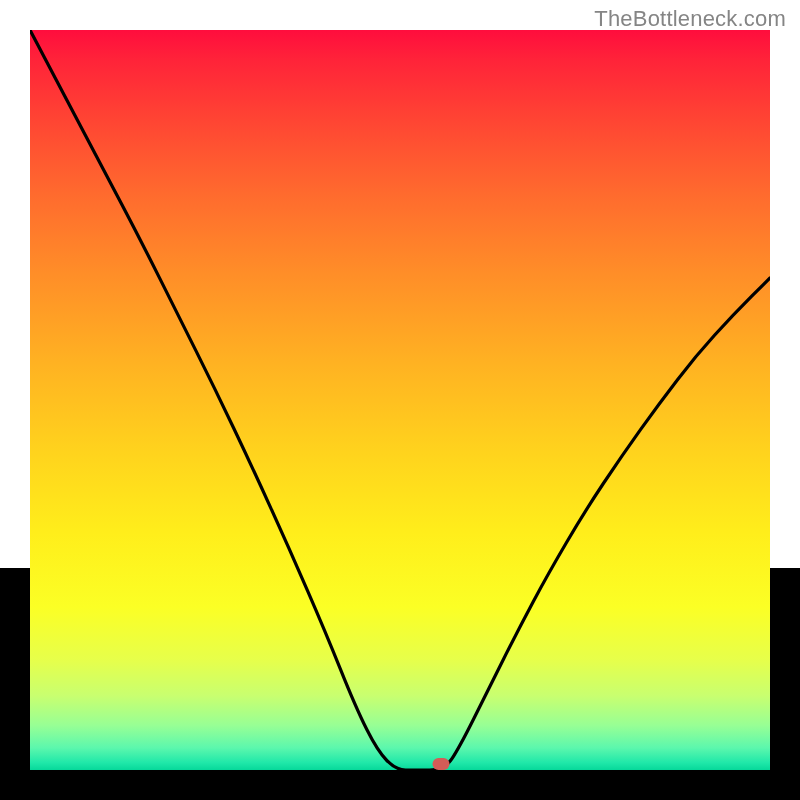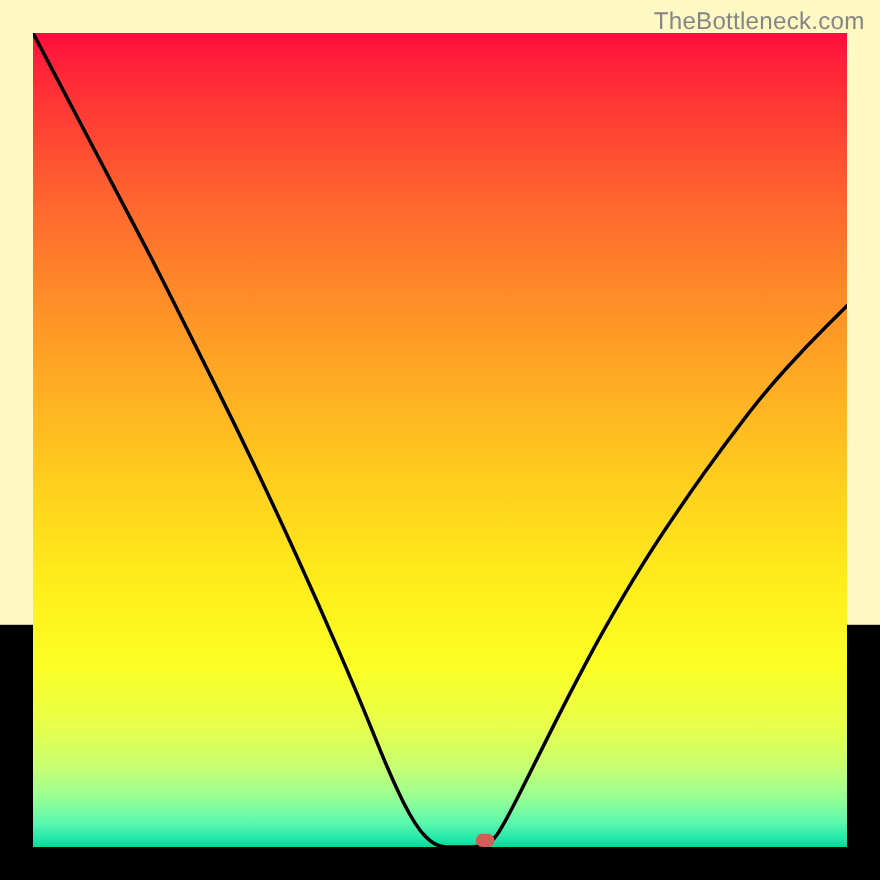--- a/index.html
+++ b/index.html
@@ -8,21 +8,21 @@
     width: 800px;
     height: 800px;
     overflow: hidden;
     background: #000;
     font-family: Arial, Helvetica, sans-serif;
   }
   .frame {
     position: relative;
     width: 800px;
     height: 568px;
-    background: #fef9c3;
+    background: #ffffff;
   }
   .watermark {
     position: absolute;
     top: 6px;
     right: 14px;
     color: #858585;
     font-size: 22px;
     letter-spacing: 0.2px;
     z-index: 10;
   }

